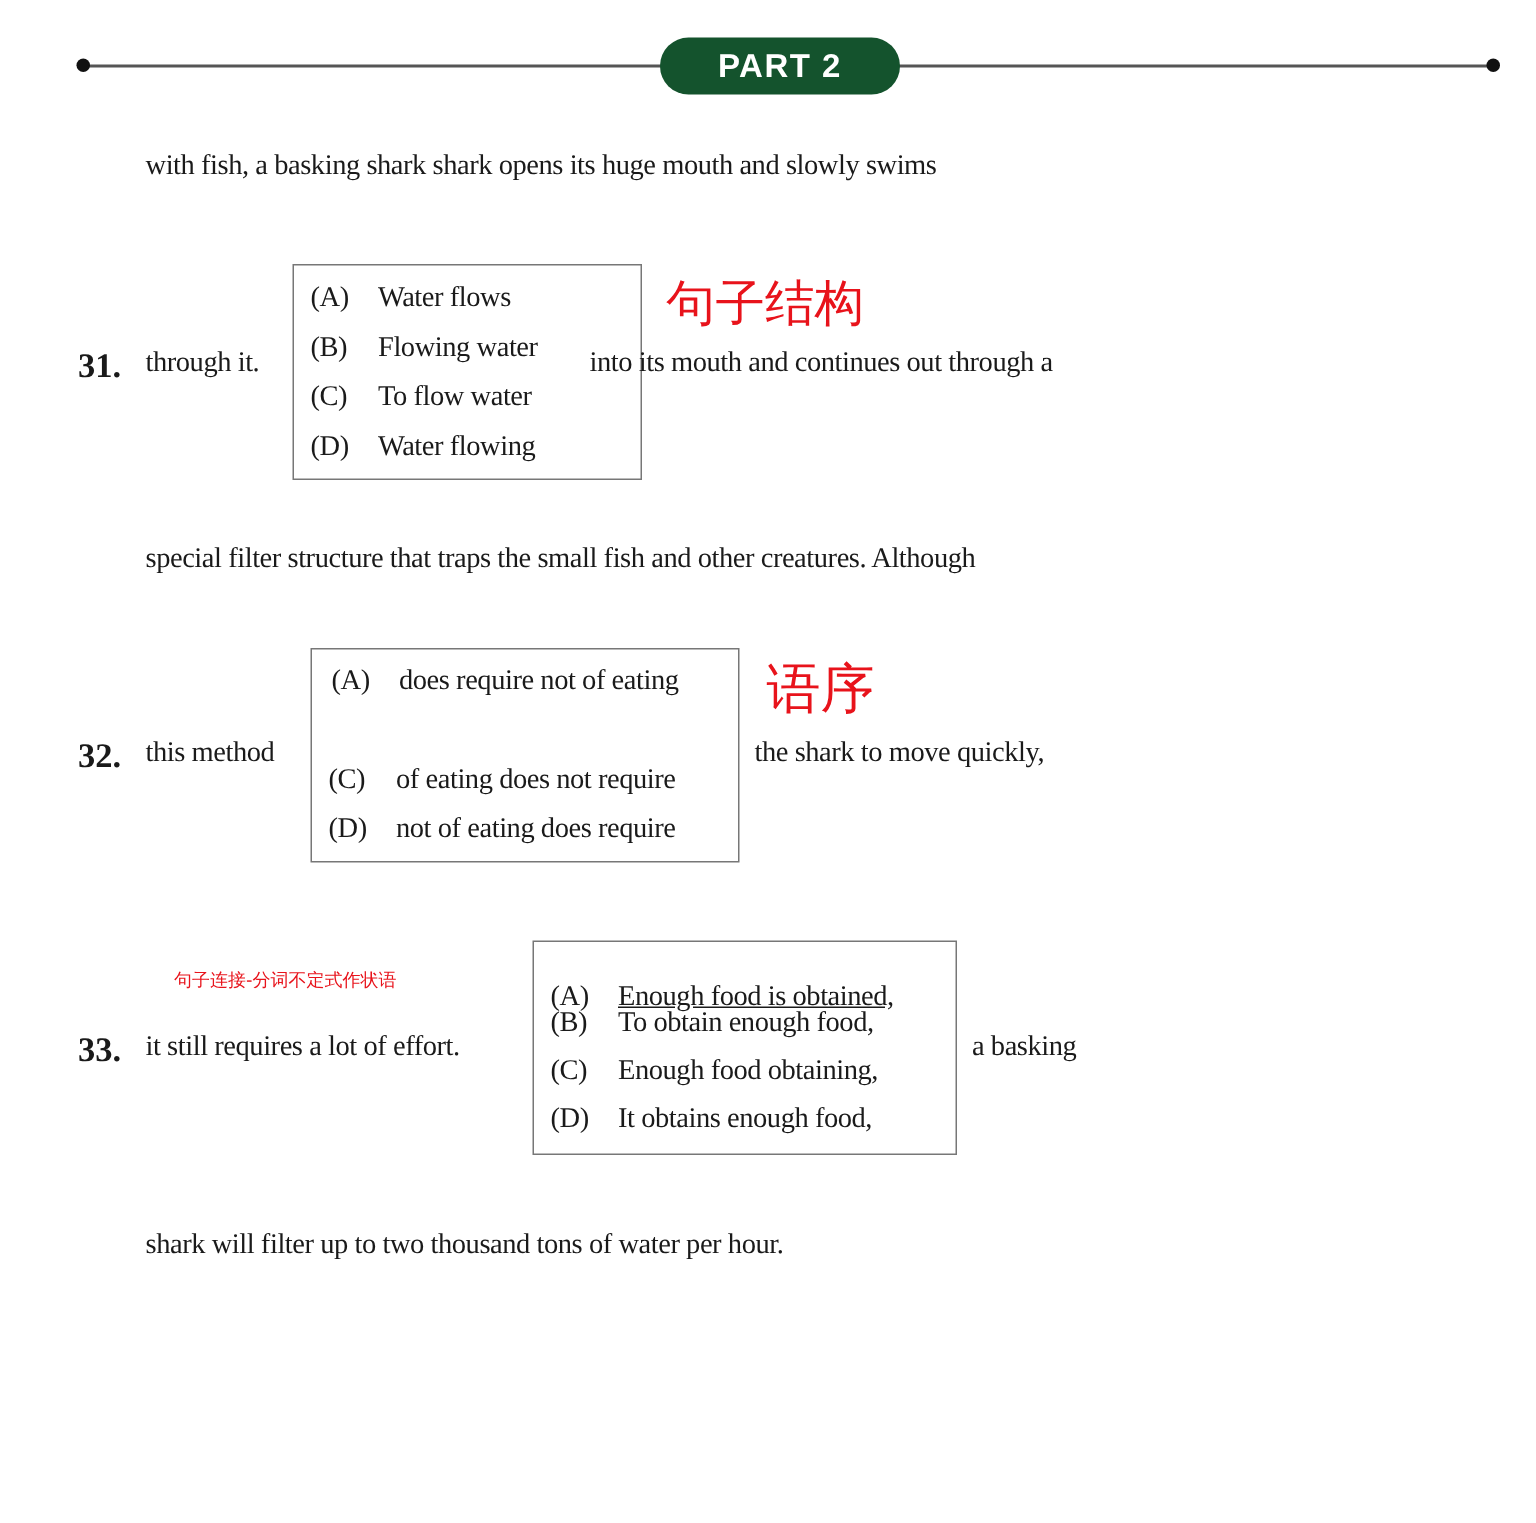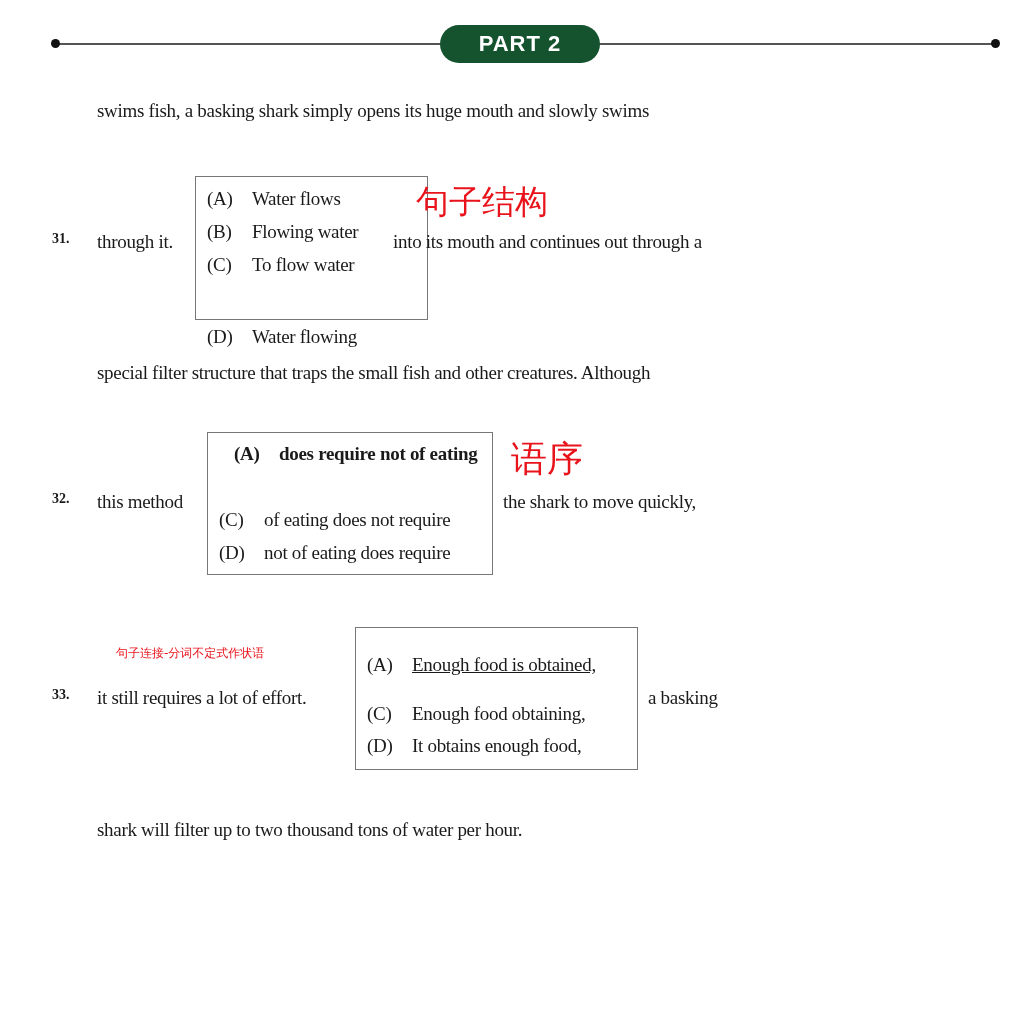--- a/index.html
+++ b/index.html
@@ -9,64 +9,65 @@
     .header-line { position: absolute; left: 55px; right: 28px; top: 43px; height: 1.5px; background: #555; }
     .dot { position: absolute; top: 39px; width: 9px; height: 9px; border-radius: 50%; background: #111; }
     .dot.left { left: 51px; }
     .dot.right { left: 991px; }
     .part-badge { position: absolute; left: 440px; top: 25px; width: 160px; height: 38px; border-radius: 19px;
                   background: #14532d; color: #fff; font-family: "Liberation Sans", "DejaVu Sans", sans-serif;
                   font-weight: bold; font-size: 22px; letter-spacing: 1px;
                   display: flex; align-items: center; justify-content: center; }
 
     .text { position: absolute; font-size: 19px; white-space: nowrap; letter-spacing: -0.3px; }
-    .qnum { position: absolute; font-size: 14px; font-weight: bold; }
+    .qnum { position: absolute; font-size: 23px; font-weight: bold; }
 
     .choice-box { position: absolute; border: 1.5px solid #777; background: #fff; box-sizing: border-box; }
     .choice { position: absolute; font-size: 19px; white-space: nowrap; letter-spacing: -0.3px; }
     .choice .letter { display: inline-block; width: 45px; }
 
     .note-red { position: absolute; color: #e8131b; font-family: "DejaVu Sans", sans-serif; white-space: nowrap; }
   </style>
 </head>
 <body>
 
 <div class="header-line"></div>
 <div class="dot left"></div>
 <div class="dot right"></div>
 <div class="part-badge">PART 2</div>
 
-<div class="text" style="left:97px; top:100px;">swims fish, a basking shark simply opens its huge mouth and slowly swims</div>
+<div class="text" style="left:97px; top:100px;">with fish, a basking shark shark opens its huge mouth and slowly swims</div>
 
 <div class="qnum" style="left:52px; top:231px;">31.</div>
 <div class="text" style="left:97px; top:231px;">through it.</div>
 <div class="choice-box" style="left:195px; top:176px; width:233px; height:144px;">
   <div class="choice" style="left:11px; top:11px;"><span class="letter">(A)</span><span>Water flows</span></div>
   <div class="choice" style="left:11px; top:44px;"><span class="letter">(B)</span><span>Flowing water</span></div>
   <div class="choice" style="left:11px; top:77px;"><span class="letter">(C)</span><span>To flow water</span></div>
-  <div class="choice" style="left:11px; top:110px;margin-top:39px;"><span class="letter">(D)</span><span>Water flowing</span></div>
+  <div class="choice" style="left:11px; top:110px;"><span class="letter">(D)</span><span>Water flowing</span></div>
 </div>
-<div class="note-red" style="left:416px; top:180px; font-size:33px;">句子结构</div>
+<div class="note-red" style="left:444px; top:180px; font-size:33px;">句子结构</div>
 <div class="text" style="left:393px; top:231px;">into its mouth and continues out through a</div>
 
 <div class="text" style="left:97px; top:362px;">special filter structure that traps the small fish and other creatures. Although</div>
 
 <div class="qnum" style="left:52px; top:491px;">32.</div>
 <div class="text" style="left:97px; top:491px;">this method</div>
 <div class="choice-box" style="left:207px; top:432px; width:286px; height:143px;">
-  <div class="choice" style="left:26px; top:10px;font-weight:bold;"><span class="letter">(A)</span><span>does require not of eating</span></div>
+  <div class="choice" style="left:13px; top:10px;"><span class="letter">(A)</span><span>does require not of eating</span></div>
   <div class="choice" style="left:11px; top:76px;"><span class="letter">(C)</span><span>of eating does not require</span></div>
   <div class="choice" style="left:11px; top:109px;"><span class="letter">(D)</span><span>not of eating does require</span></div>
 </div>
 <div class="note-red" style="left:511px; top:435px; font-size:36px;">语序</div>
 <div class="text" style="left:503px; top:491px;">the shark to move quickly,</div>
 
 <div class="note-red" style="left:116px; top:645px; font-size:12px;">句子连接-分词不定式作状语</div>
 <div class="qnum" style="left:52px; top:687px;">33.</div>
 <div class="text" style="left:97px; top:687px;text-align:right;">it still requires a lot of effort.</div>
 <div class="choice-box" style="left:355px; top:627px; width:283px; height:143px;">
   <div class="choice" style="left:11px; top:26px;text-decoration:underline;"><span class="letter">(A)</span><span>Enough food is obtained,</span></div>
+  <div class="choice" style="left:11px; top:43px;"><span class="letter">(B)</span><span>To obtain enough food,</span></div>
   <div class="choice" style="left:11px; top:107px;"><span class="letter">(D)</span><span>It obtains enough food,</span></div>
   <div class="choice" style="left:11px; top:75px;"><span class="letter">(C)</span><span>Enough food obtaining,</span></div>
 </div>
 <div class="text" style="left:648px; top:687px;">a basking</div>
 
 <div class="text" style="left:97px; top:819px;">shark will filter up to two thousand tons of water per hour.</div>
 
 </body></html>

